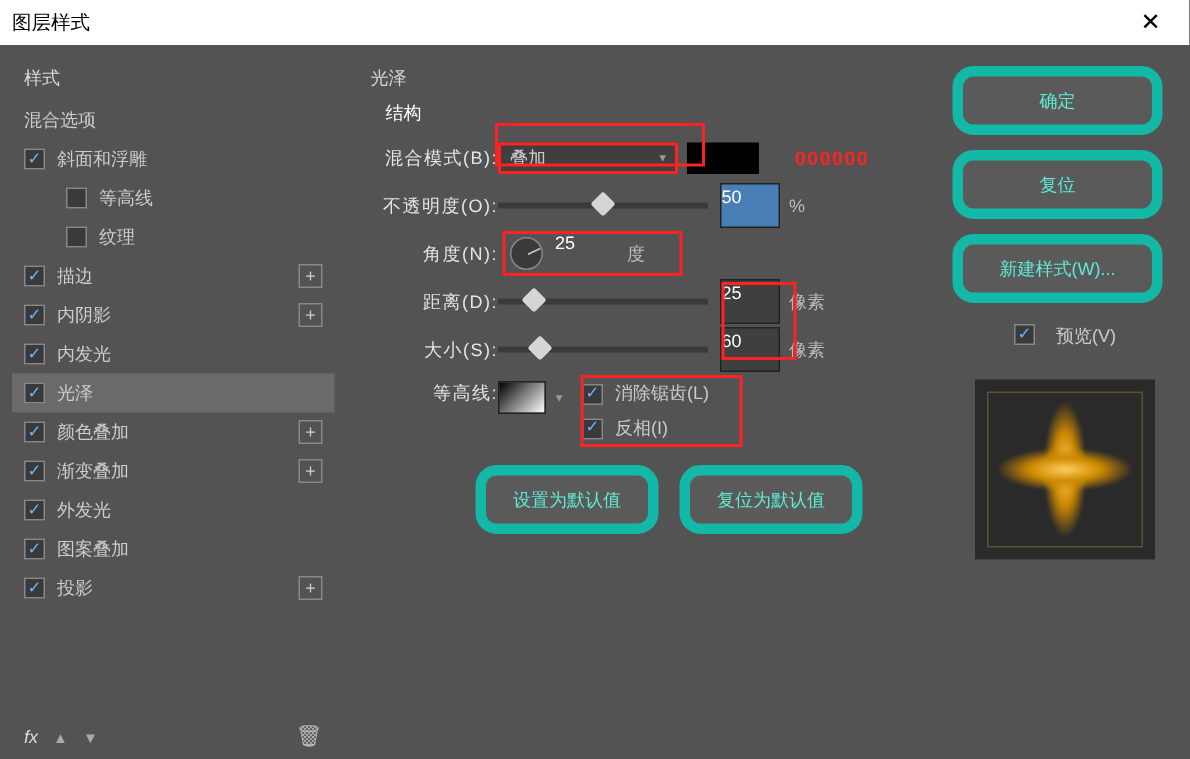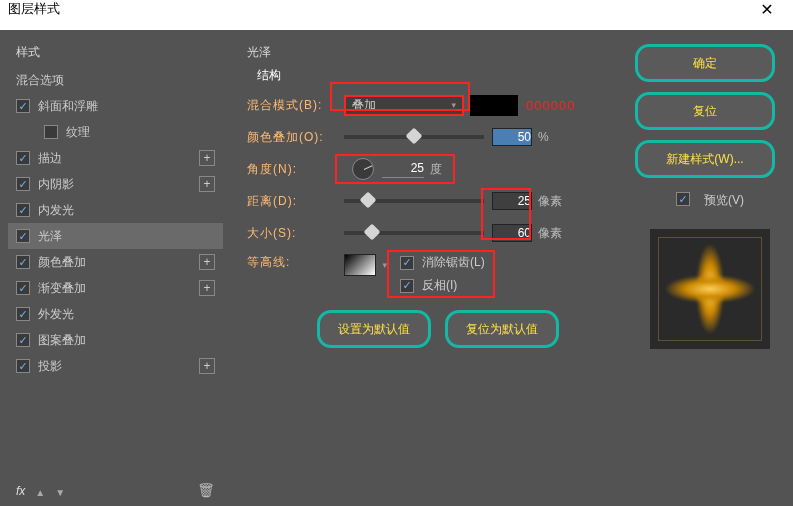--- a/index.html
+++ b/index.html
@@ -1,53 +1,53 @@
 <!DOCTYPE html>
 <html><head>
 <meta charset="utf-8">
 <style>
 *{box-sizing:border-box;margin:0;padding:0;font-family:"Microsoft YaHei",Arial,sans-serif;font-size:12px;color:#ccc;-webkit-font-smoothing:antialiased}
 body{background:#535353;width:793px;height:506px;overflow:hidden}
-.titlebar{height:30px;background:#fff;display:flex;align-items:flex-start;padding:0 8px;color:#000}
+.titlebar{height:30px;background:#fff;display:flex;align-items:center;padding:0 8px;color:#000}
 .titlebar .title{flex:1;color:#000;font-size:13px}
 .titlebar .close{width:36px;text-align:center;font-size:16px;color:#000;cursor:pointer}
 .dialog{height:476px;background:#535353;padding:8px;display:flex;gap:14px}
 .left{width:215px;display:flex;flex-direction:column}
 .left-header{padding:6px 8px;color:#d8d8d8}
 .left-item{display:flex;align-items:center;height:26px;padding:0 8px;position:relative}
 .left-item.selected{background:#6a6a6a}
 .left-item.sub{padding-left:36px}
 .checkbox{width:14px;height:14px;border:1px solid #888;background:#3a3a3a;margin-right:8px;display:inline-flex;align-items:center;justify-content:center;flex-shrink:0}
 .checkbox.checked::after{content:"✓";color:#6cb6ff;font-size:11px;line-height:1}
 .plus{position:absolute;right:8px;width:16px;height:16px;border:1px solid #888;display:flex;align-items:center;justify-content:center;font-size:12px;color:#ccc}
 .left-footer{margin-top:auto;height:30px;display:flex;align-items:flex-end;padding:0 8px;gap:10px}
 .left-footer .fx{font-style:italic;color:#ddd}
 .left-footer .arrow{font-size:10px;color:#aaa}
 .left-footer .trash{margin-left:auto;font-size:14px;color:#bbb}
 .middle{flex:1;padding:6px 10px;position:relative}
 .section-title{color:#d8d8d8;margin-bottom:6px}
 .sub-title{color:#ffffff;margin:2px 0 10px 10px}
 .row{display:flex;align-items:center;margin-bottom:10px;height:22px}
-.row .label{width:85px;margin-right:12px;color:#fdba74;letter-spacing:1px}
+.row .label{text-align:right;width:85px;margin-right:0;color:#e5e5e5;letter-spacing:1px}
 .select{width:120px;height:21px;background:#3f3f3f;border:2px solid #f22;color:#fff;display:flex;align-items:center;padding:0 6px;position:relative}
 .select .caret{position:absolute;right:6px;font-size:9px;color:#999}
 .swatch{width:48px;height:21px;background:#000;margin-left:6px}
-.hex{color:#f22;margin-left:8px;font-size:13px;font-weight:normal;letter-spacing:1px}
+.hex{color:#f22;margin-left:24px;font-size:13px;font-weight:bold;letter-spacing:1px}
 .slider{position:relative;width:140px;height:4px;background:#3a3a3a;margin-right:8px}
 .slider .thumb{position:absolute;top:-5px;width:12px;height:12px;background:#d5d5d5;border-radius:2px;transform:rotate(45deg)}
-.valbox{width:40px;height:18px;background:#3f3f3f;border:1px solid #222;text-align:right;color:#fff;padding-top:1px;margin-right:6px}
+.valbox{width:40px;height:30px;background:#3f3f3f;border:1px solid #222;text-align:left;color:#fff;padding-top:1px;margin-right:6px}
 .valbox.highlight{background:#4a7fb5;color:#fff}
 .unit{color:#bbb}
 .dial{width:22px;height:22px;border:1px solid #888;border-radius:50%;position:relative;margin:0 8px;background:#3a3a3a}
 .dial::after{content:"";position:absolute;width:9px;height:1px;background:#ccc;top:10px;left:11px;transform-origin:left;transform:rotate(-25deg)}
 .redbox{position:absolute;border:2px solid #f22;pointer-events:none}
 .contour{width:32px;height:22px;background:linear-gradient(135deg,#000 0%,#fff 100%);border:1px solid #222;margin-right:4px;position:relative}
 .contour .caret{position:absolute;right:-12px;top:5px;font-size:9px;color:#999}
 .btns{display:flex;gap:14px;margin-top:16px;margin-left:70px}
-.btn{height:24px;padding:16px 18px;border:3px solid #14b8a6;background:#5a5a5a;border-radius:14px;display:flex;align-items:center;color:#fde047;cursor:pointer}
+.btn{height:24px;padding:16px 18px;border:7px solid #14b8a6;background:#5a5a5a;border-radius:14px;display:flex;align-items:center;color:#5eead4;cursor:pointer}
 .right{width:150px;display:flex;flex-direction:column;gap:10px;padding:6px 0}
 .right .btn{width:140px;justify-content:center;height:28px}
 .preview-check{display:flex;align-items:flex-start;justify-content:center;gap:6px;margin-top:4px}
 .preview-img{width:120px;height:120px;margin:10px auto;background:#2a2a2a;position:relative;overflow:hidden}
 .preview-img .glow{position:absolute;inset:10px;background:radial-gradient(ellipse 70% 22% at 50% 50%,#ffd060 0%,#cc8800 35%,transparent 65%),radial-gradient(ellipse 22% 70% at 50% 50%,#ffd060 0%,#cc8800 35%,transparent 65%),radial-gradient(circle at 50% 50%,#ffe090 0%,transparent 25%);filter:blur(1px)}
 .preview-img .frame{position:absolute;inset:8px;border:1px solid rgba(255,200,80,.25)}
 </style>
 </head>
 <body>
 
@@ -63,20 +63,24 @@
     <div class="left-item">
       <span>混合选项</span>
     </div>
     <div id="sidebar-items">
         <div class="left-item">
           <span class="checkbox checked"></span>
           <span>斜面和浮雕</span>
         </div>
         <div class="left-item sub">
           <span class="checkbox"></span>
+          <span>等高线</span>
+        </div>
+        <div class="left-item sub">
+          <span class="checkbox"></span>
           <span>纹理</span>
         </div>
         <div class="left-item">
           <span class="checkbox checked"></span>
           <span>描边</span>
           <span class="plus">+</span>
         </div>
         <div class="left-item">
           <span class="checkbox checked"></span>
           <span>内阴影</span>
@@ -130,21 +134,21 @@
       <span class="label">混合模式(B):</span>
       <div class="select">
         <span>叠加</span>
         <span class="caret">▾</span>
       </div>
       <div class="swatch"></div>
       <span class="hex">000000</span>
     </div>
 
     <div class="row">
-      <span class="label">颜色叠加(O):</span>
+      <span class="label">不透明度(O):</span>
       <div class="slider">
           <div class="thumb" style="left:64px"></div>
         </div>
       <div class="valbox highlight">50</div>
       <span class="unit">%</span>
     </div>
 
     <div class="row" style="position:relative">
       <span class="label">角度(N):</span>
       <div class="dial"></div>

